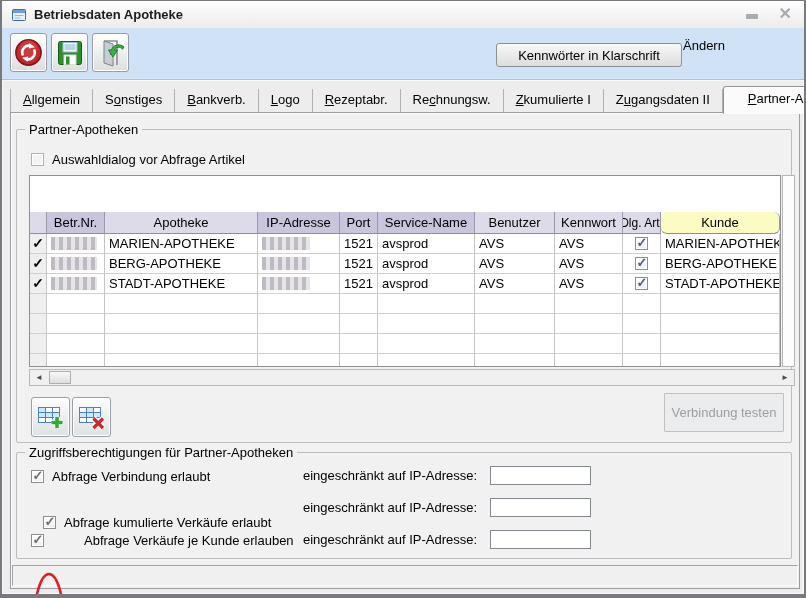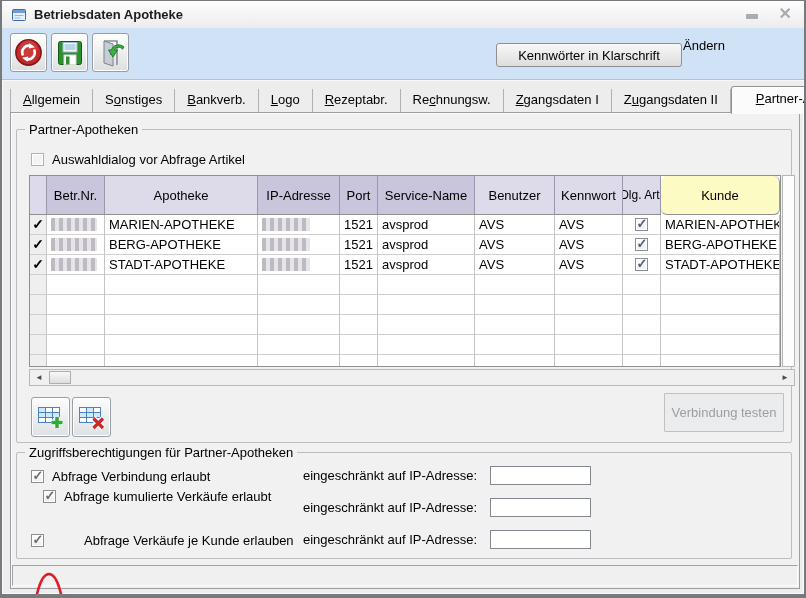--- a/index.html
+++ b/index.html
@@ -62,21 +62,21 @@
     width:14px; text-align:center; font-size:13px; font-weight:700; }
   .cb.blue.checked::after { color:#51617f; }
   .cb.gray.checked::after { color:#6f6f6f; }
   .cbrow { position:absolute; display:flex; align-items:center; height:16px; }
   .cbrow .lbl { margin-left:8px; }
   .sel-dialog { left:14px; top:21px; }
   
   .grid { position:absolute; left:12px; top:45px; width:752px; height:192px;
     border:1px solid #8f8f8f; background:#fff; overflow:hidden; }
   .tr { display:grid; grid-template-columns:17px 58px 153px 82px 38px 97px 80px 68px 38px minmax(0,1fr); }
-  .tr.head { height:39px; }
+  .tr.head { height:22px;margin-top:36px; }
   .tr.body { height:20px; }
   .th { display:flex; align-items:center; justify-content:center;
     border-right:1px solid #9b98ae; border-bottom:1px solid #8f8f8f;
     white-space:nowrap; overflow:hidden; }
   .th.hl { background:#dddbe9; }
   .th.hd { background:#c9c5dc; }
   .th.hy { background:#fdfbc4;border-radius:6px; }
   .th.c8 { font-size:12px; }
   .td { display:flex; align-items:center; background:#fff;
     border-right:1px solid #c4c4c4; border-bottom:1px solid #cfcfcf;
@@ -175,21 +175,21 @@
   <div class="tb-line1"></div>
   <div class="tb-line2"></div>
 
   <div class="tabstrip">
     <span class="tab"><span></span><span class="accel">A</span><span>llgemein</span></span>
     <span class="tab"><span>S</span><span class="accel">o</span><span>nstiges</span></span>
     <span class="tab"><span></span><span class="accel">B</span><span>ankverb.</span></span>
     <span class="tab"><span></span><span class="accel">L</span><span>ogo</span></span>
     <span class="tab"><span></span><span class="accel">R</span><span>ezeptabr.</span></span>
     <span class="tab"><span>Re</span><span class="accel">c</span><span>hnungsw.</span></span>
-    <span class="tab"><span></span><span class="accel">Z</span><span>gangsdaten I</span></span>
+    <span class="tab"><span></span><span class="accel">Z</span><span>kumulierte I</span></span>
     <span class="tab"><span>Z</span><span class="accel">u</span><span>gangsdaten II</span></span>
     <span class="tab active"><span></span><span class="accel">P</span><span>artner-Apo.</span></span>
     <span class="tab"><span></span><span class="accel">B</span><span>earb.</span></span>
   </div>
 
   <div class="pane">
 
     <div class="groupbox gb1">
       <span class="grouplabel">Partner-Apotheken</span>
 
@@ -388,21 +388,21 @@
     <div class="groupbox gb2">
       <span class="grouplabel">Zugriffsberechtigungen für Partner-Apotheken</span>
 
       <div class="cbrow" style="left:14px; top:15px;">
         <span class="cb gray checked"></span>
         <span class="lbl">Abfrage Verbindung erlaubt</span>
       </div>
       <span class="perm-ip-label" style="top:15px;">eingeschränkt auf IP-Adresse:</span>
       <input class="perm-input" style="top: 13px;" type="text" value="">
 
-      <div class="cbrow" style="left:14px; top:35px;padding-left:12px;">
+      <div class="cbrow" style="left:14px; top:61px;padding-left:12px;">
         <span class="cb gray checked"></span>
         <span class="lbl">Abfrage kumulierte Verkäufe erlaubt</span>
       </div>
       <span class="perm-ip-label" style="top:47px;">eingeschränkt auf IP-Adresse:</span>
       <input class="perm-input" style="top: 45px;" type="text" value="">
 
       <div class="cbrow" style="left:14px; top:79px;gap:32px;">
         <span class="cb gray checked"></span>
         <span class="lbl">Abfrage Verkäufe je Kunde erlauben</span>
       </div>

